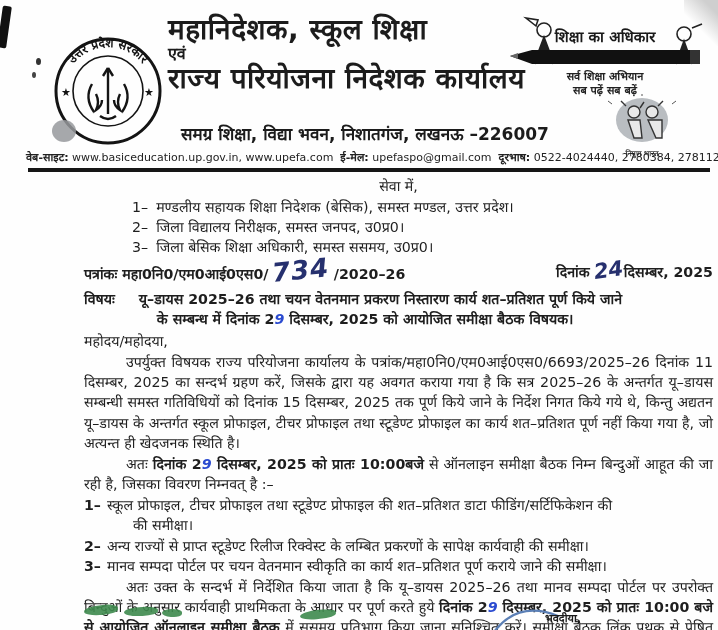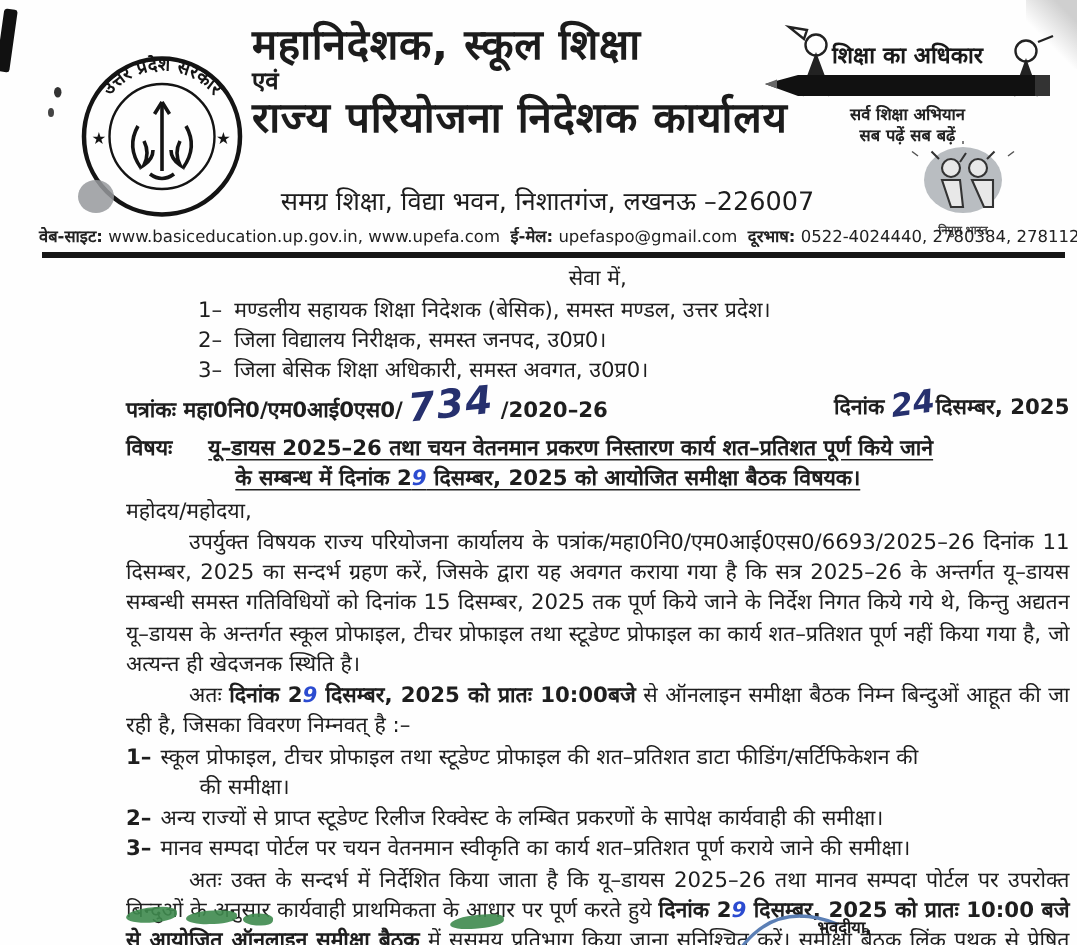--- a/index.html
+++ b/index.html
@@ -19,41 +19,41 @@
   .hl1 { left:84px; top:605px; width:34px; height:10px; transform:rotate(-4deg); }
   .hl2 { left:124px; top:607px; width:34px; height:9px; transform:rotate(-2deg); }
   .hl3 { left:162px; top:609px; width:20px; height:8px; transform:rotate(3deg); }
   .hl4 { left:300px; top:610px; width:36px; height:9px; transform:rotate(-5deg); }
   .sig-curve { position:absolute; left:488px; top:598px; width:80px; height:40px; }
   
   .emblem { position:absolute; left:52px; top:32px; width:112px; height:118px; }
   .head-center { position:absolute; left:168px; top:14px; width:390px; text-align:left; }
   .ttl { font-weight:bold; font-size:28px; line-height:1.12; letter-spacing:.5px; }
   .ttl2 { font-weight:bold; font-size:16px; line-height:1.1; }
-  .addr { position:absolute; left:120px; top:122px; width:490px; text-align:center; font-weight:normal; font-size:17px; }
+  .addr { position:absolute; left:120px; top:122px; width:490px; text-align:center; font-weight:bold; font-size:17px; }
   .badge { position:absolute; left:502px; top:12px; width:206px; height:86px;text-align:center; }
   .nipun { position:absolute; left:592px; top:94px; width:100px; height:66px; text-align:center; }
   .nipun-cap { font-size:7.5px; font-weight:bold; color:#444; margin-top:-2px;text-align:center; }
   .contact { position:absolute; left:26px; top:149px; width:682px; font-size:11px; white-space:nowrap; text-align:center; color:#222; }
   .contact b { font-weight:bold; }
   .rule { position:absolute; left:28px; top:168px; width:682px; height:4px; background:#161616; }
   
   .body { position:absolute; left:84px; top:176px; width:629px; font-size:14.2px; line-height:1.42; color:#1e1e1e; }
   .seva { margin-bottom:1px;text-align:center; }
   .recips { margin-left:48px; }
   .recip { display:flex; gap:8px; }
   .refline { display:flex; align-items:center; font-weight:bold; margin-top:3px; height:26px; }
   .hand { font-style:italic; color:#26306e; font-weight:bold; }
   .hand-no { font-size:26px; transform:rotate(-6deg); display:inline-block; margin:-6px 4px 0 4px; letter-spacing:1px; }
   .hand-date { font-size:21px; transform:rotate(-8deg); display:inline-block; margin:-8px 1px 0 4px; }
   .ref-date { margin-left:auto; display:flex; align-items:baseline; }
   .subject { display:flex; font-weight:bold; margin-top:2px; }
   .subject .lbl { white-space:nowrap; margin-right:24px; }
   .subj-lines { flex:1; }
-  .subj-line { text-decoration:underline; text-underline-offset:3px; }
+  .subj-line { text-underline-offset:3px; }
   .subj-line2 { margin-left:18px; }
   .hand9 { color:#2b4bd0; font-weight:bold; font-style:italic; }
   .salut { margin-top:2px; }
   p.para { text-align:justify; text-indent:42px; margin-top:1px; }
   .points { margin-top:1px; }
   .point { display:flex; gap:6px; text-align:justify; }
   .point .pn { white-space:nowrap; font-weight:bold; }
   .pt-cont { margin-left:26px; }
   .closing { position:absolute; left:545px; top:610px; font-weight:bold; font-size:11px; }
 </style>
@@ -162,21 +162,21 @@
       <div class="recip">
         <span>1–</span>
         <span>मण्डलीय सहायक शिक्षा निदेशक (बेसिक), समस्त मण्डल, उत्तर प्रदेश।</span>
       </div>
       <div class="recip">
         <span>2–</span>
         <span>जिला विद्यालय निरीक्षक, समस्त जनपद, उ0प्र0।</span>
       </div>
       <div class="recip">
         <span>3–</span>
-        <span>जिला बेसिक शिक्षा अधिकारी, समस्त अवगत, उ0प्र0।</span>
+        <span>जिला बेसिक शिक्षा अधिकारी, समस्त ससमय, उ0प्र0।</span>
       </div>
     </div>
 
     <div class="refline">
       <span>पत्रांकः</span>&nbsp;
       <span>महा0नि0/एम0आई0एस0/</span>
       <span class="hand hand-no">734</span>
       <span>/2020–26</span>
       <span class="ref-date">
         <span>दिनांक</span>

